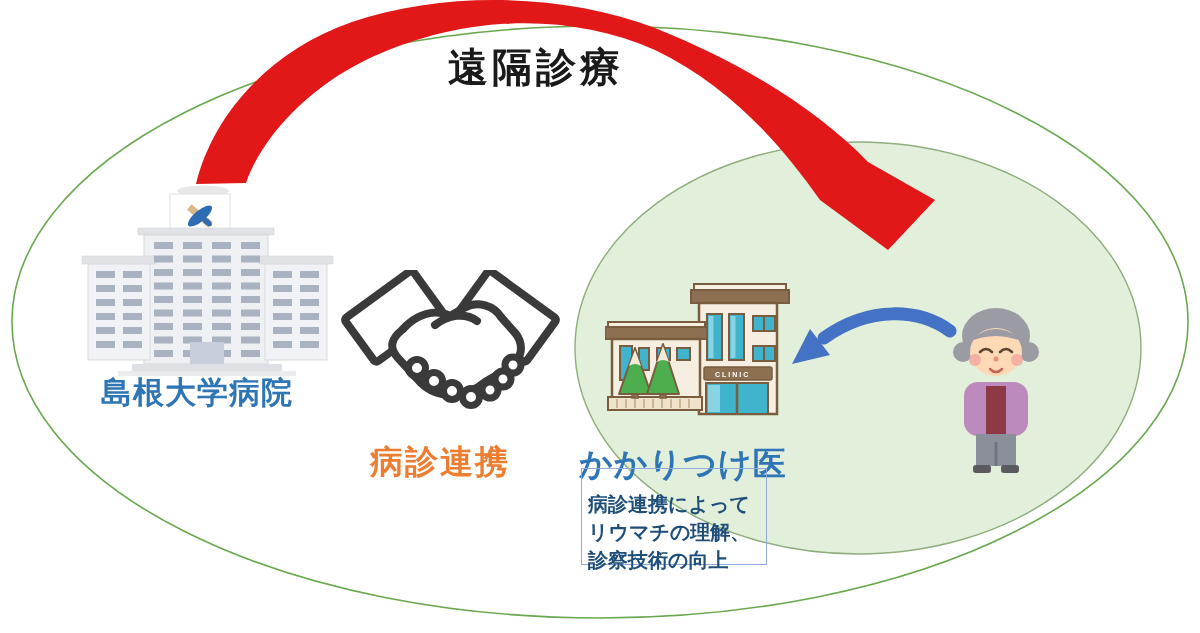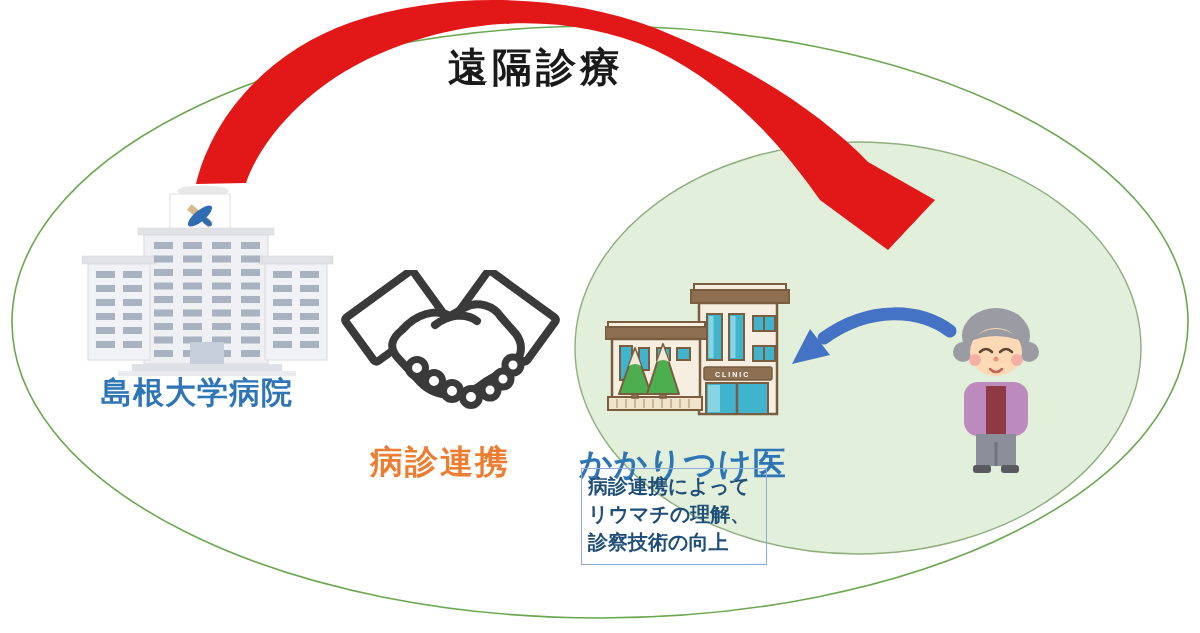--- a/index.html
+++ b/index.html
@@ -13,21 +13,21 @@
   .lbl{font-weight:bold;white-space:nowrap;}
   #title{left:448px;top:40px;font-size:40px;letter-spacing:4px;color:var(--title-text);}
   #region-label{left:725px;top:178px;font-size:26px;letter-spacing:1px;color:var(--region-label-text);}
   #hospital-label{left:101px;top:372px;font-size:31px;letter-spacing:1px;color:var(--hospital-label-text);}
   #handshake-label{left:370px;top:440px;font-size:33px;letter-spacing:2px;color:var(--handshake-label-text);}
   #clinic-label{left:579px;top:426px;font-size:33px;letter-spacing:1px;color:var(--clinic-label-text);margin-top:16px;}
   .callout{
     position:absolute;border:1.5px solid var(--callout-border);background:transparent;
     font-weight:bold;white-space:pre-line;box-sizing:border-box;
   }
-  #callout-clinic{left:581px;top:468px;width:186px;height:97px;padding:3px 6px;
+  #callout-clinic{left:581px;top:468px;width:186px;height:97px;padding:21px 6px;
     font-size:20px;line-height:28px;color:var(--callout-clinic-text);}
   #callout-patient{left:888px;top:477px;width:191px;height:101px;padding:5px 6px;
     font-size:17.5px;line-height:30px;color:var(--callout-patient-text);}
   
   .outer-ellipse{fill:none;stroke:var(--outer-region-border);stroke-width:1.6;}
   .inner-ellipse{fill:var(--inner-region-fill);stroke:var(--inner-region-border);stroke-width:1.4;}
   .red-arrow{fill:var(--telemedicine-arrow);}
   .blue-arrow-line{fill:none;stroke:var(--visit-arrow);stroke-width:13;stroke-linecap:round;}
   .blue-arrow-head{fill:var(--visit-arrow);}
   .tail-shadow{fill:#dcdcdc;opacity:.65;}

